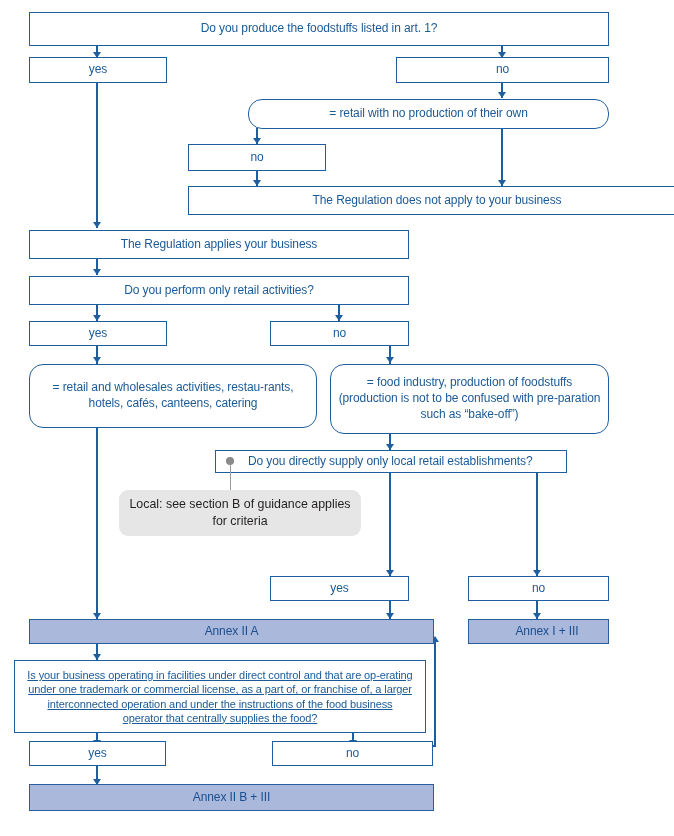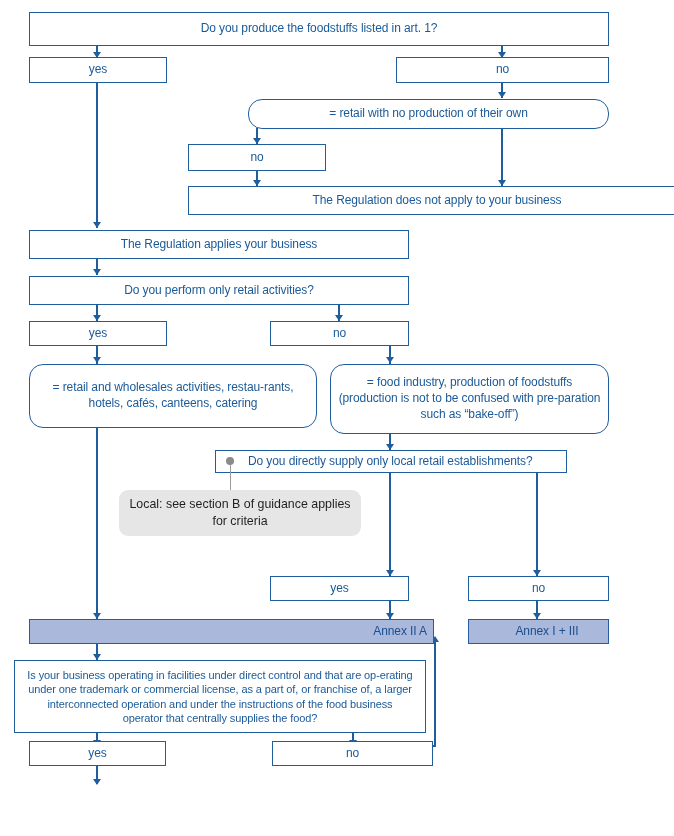--- a/index.html
+++ b/index.html
@@ -205,34 +205,37 @@
   </div>
 
   <div class="node" style="left:270px;top:576px;width:139px;height:25px;">
     <span class="txt">yes</span>
   </div>
 
   <div class="node" style="left:468px;top:576px;width:141px;height:25px;">
     <span class="txt">no</span>
   </div>
 
-  <div class="node annex" style="left:29px;top:619px;width:405px;height:25px;justify-content:flex-end;">
+  <div class="node annex" style="left:29px;top:619px;width:405px;height:25px;">
     <span class="txt">Annex II A</span>
   </div>
 
   <div class="node annex" style="left:468px;top:619px;width:141px;height:25px;padding-left:17px;">
     <span class="txt">Annex I + III</span>
   </div>
 
-  <div class="node smalltext" style="left:14px;top:660px;width:412px;height:73px;">
+  <div class="node smalltext" style="left:14px;top:660px;width:412px;height:73px;text-decoration:underline;">
     <span class="txt">Is your business operating in facilities under direct control and that are op-erating under one trademark or commercial license, as a part of, or franchise of,  a larger  interconnected operation and under the instructions of the food business operator that centrally supplies the food?</span>
   </div>
 
   <div class="node" style="left:29px;top:741px;width:137px;height:25px;">
     <span class="txt">yes</span>
   </div>
 
   <div class="node" style="left:272px;top:741px;width:161px;height:25px;">
     <span class="txt">no</span>
   </div>
 
+  <div class="node annex" style="left:29px;top:784px;width:405px;height:27px;">
+    <span class="txt">Annex II B + III</span>
+  </div>
 
 </div>
 
 </body></html>

